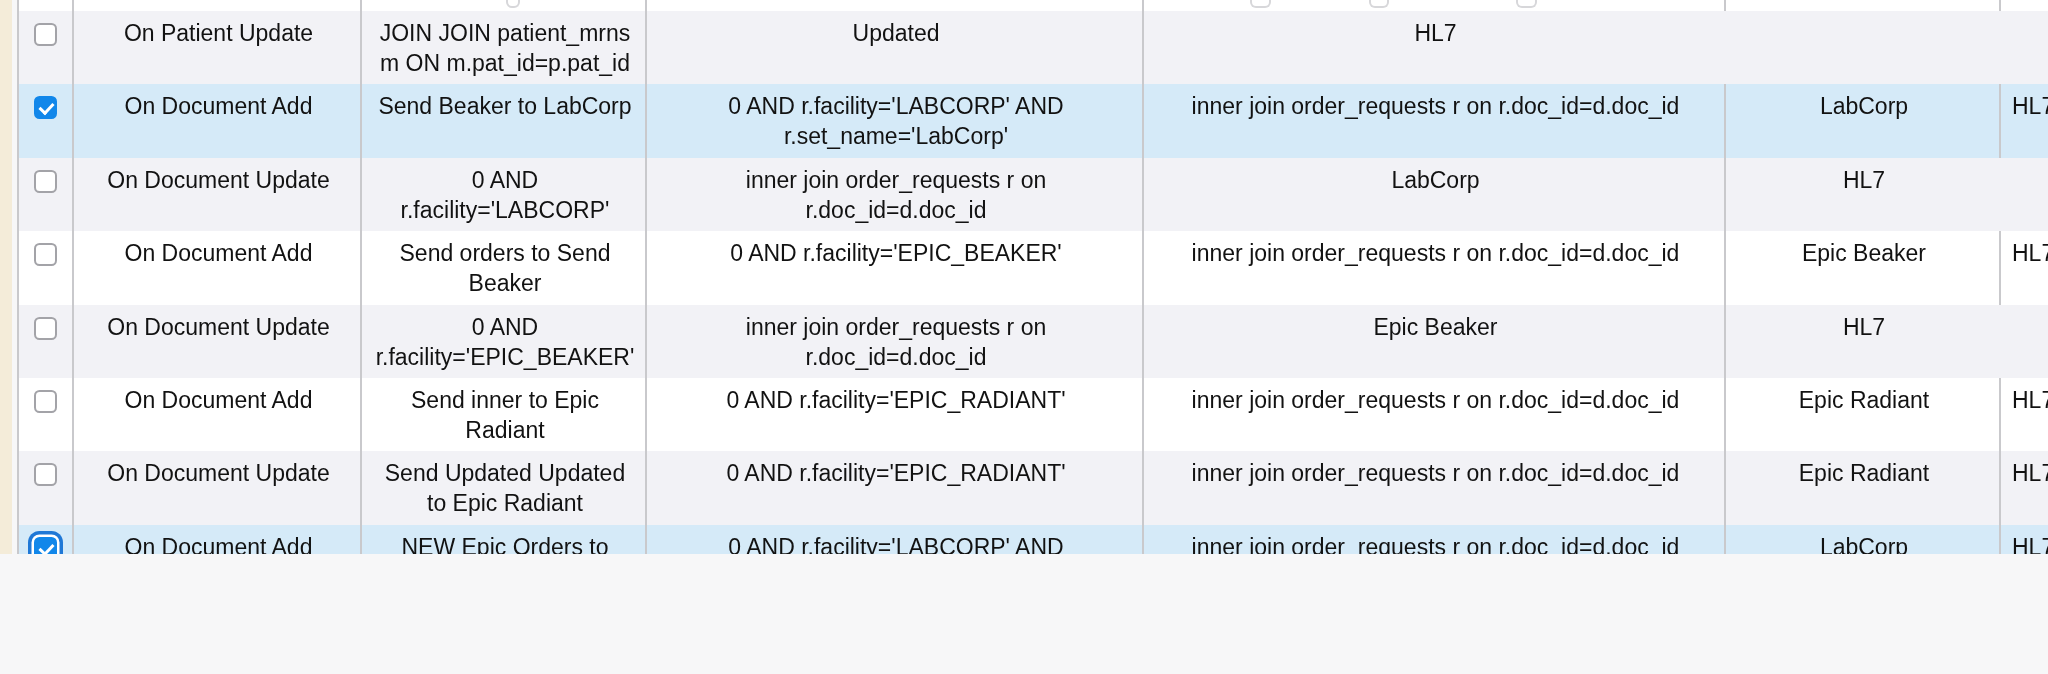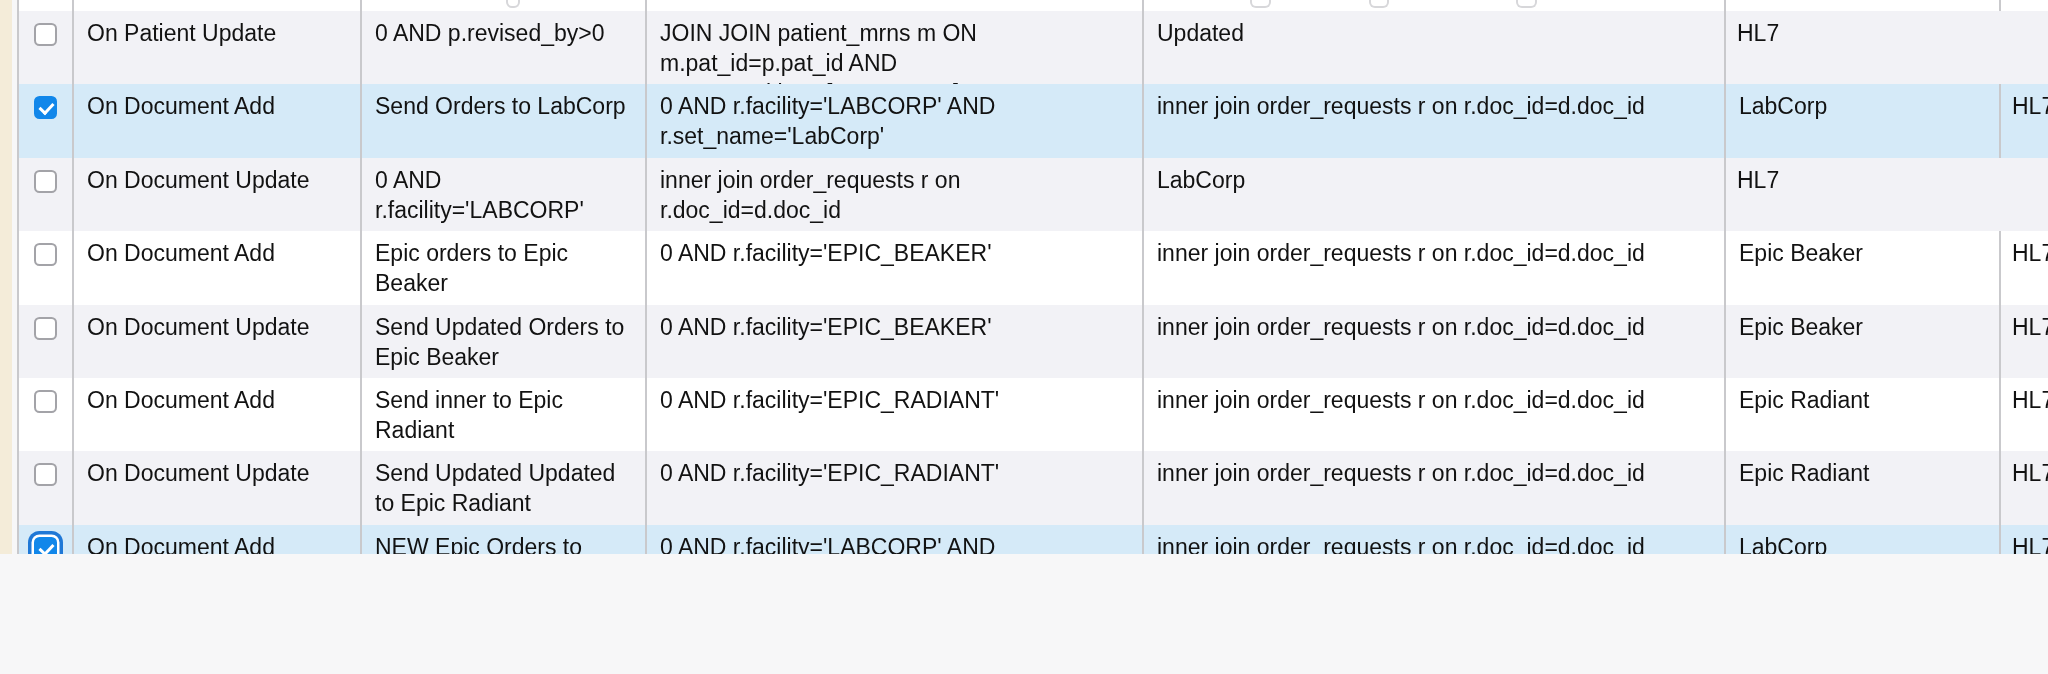--- a/index.html
+++ b/index.html
@@ -1,21 +1,21 @@
 <!DOCTYPE html>
 <html style="--accent: #1187ea; --accent-dark: #1f78d6; --selected-row: #d5eaf8; --stripe-row: #f2f2f6; --row-white: #ffffff; --divider: #c9c9cc; --text: #121212; --page-bg: #f7f7f8; --sliver-bg: #ffffff; --sidebar-beige: #f4ecd9; --checkbox-border: #a3a3a8; --bulk-blue: #0d8cf2; --panel-border: #cacaca; --panel-accent: #16a2e8;"><head>
 <meta charset="utf-8">
 <style>
   html,body{margin:0;padding:0;}
   body{
     width:2048px;height:674px;overflow:hidden;
     font-family:"Liberation Sans","DejaVu Sans",sans-serif;
     background:var(--page-bg,#f7f7f8);
   }
-  .page{position:relative;width:2048px;height:554px;overflow:hidden;background:var(--page-bg,#f7f7f8);}
+  .page{position:relative;width:2048px;height:554px;overflow:hidden;background:var(--page-bg,#f7f7f8);text-align:center;}
   .left-strip{
     position:absolute;left:0;top:0;width:12px;height:674px;
     background:var(--sidebar-beige,#f4ecd9);
   }
   .table-wrap{
     position:absolute;left:17px;top:0;width:2031px;height:674px;
     border-left:2px solid var(--divider,#c9c9cc);
   }
   .grid-row{
     display:grid;
@@ -98,63 +98,61 @@
       <div class="cell"></div>
       <div class="cell"></div>
       <div class="cell"></div>
     </div>
     <div id="rows">
         <div class="grid-row row stripe">
     <div class="cell cb">
       <span class="checkbox"></span>
     </div>
     <div class="cell">On Patient Update</div>
-    <div class="cell">0 AND p.revised_by&gt;0</div>
     <div class="cell">JOIN JOIN patient_mrns m ON m.pat_id=p.pat_id AND m.wc_partition='[PARTITION]'</div>
     <div class="cell">Updated</div>
     <div class="cell">HL7</div>
   </div>
         <div class="grid-row row selected">
     <div class="cell cb">
       <span class="checkbox checked"></span>
     </div>
     <div class="cell">On Document Add</div>
-    <div class="cell">Send Orders to LabCorp</div>
+    <div class="cell">Send Beaker to LabCorp</div>
     <div class="cell">0 AND r.facility='LABCORP' AND r.set_name='LabCorp'</div>
     <div class="cell">inner join order_requests r on r.doc_id=d.doc_id</div>
     <div class="cell">LabCorp</div>
     <div class="cell">HL7</div>
   </div>
         <div class="grid-row row stripe">
     <div class="cell cb">
       <span class="checkbox"></span>
     </div>
     <div class="cell">On Document Update</div>
     <div class="cell">0 AND r.facility='LABCORP' AND r.set_name='LabCorp'</div>
     <div class="cell">inner join order_requests r on r.doc_id=d.doc_id</div>
     <div class="cell">LabCorp</div>
     <div class="cell">HL7</div>
   </div>
         <div class="grid-row row plain">
     <div class="cell cb">
       <span class="checkbox"></span>
     </div>
     <div class="cell">On Document Add</div>
-    <div class="cell">Epic orders to Epic Beaker</div>
+    <div class="cell">Send orders to Send Beaker</div>
     <div class="cell">0 AND r.facility='EPIC_BEAKER'</div>
     <div class="cell">inner join order_requests r on r.doc_id=d.doc_id</div>
     <div class="cell">Epic Beaker</div>
     <div class="cell">HL7</div>
   </div>
         <div class="grid-row row stripe">
     <div class="cell cb">
       <span class="checkbox"></span>
     </div>
     <div class="cell">On Document Update</div>
-    <div class="cell">Send Updated Orders to Epic Beaker</div>
     <div class="cell">0 AND r.facility='EPIC_BEAKER'</div>
     <div class="cell">inner join order_requests r on r.doc_id=d.doc_id</div>
     <div class="cell">Epic Beaker</div>
     <div class="cell">HL7</div>
   </div>
         <div class="grid-row row plain">
     <div class="cell cb">
       <span class="checkbox"></span>
     </div>
     <div class="cell">On Document Add</div>

